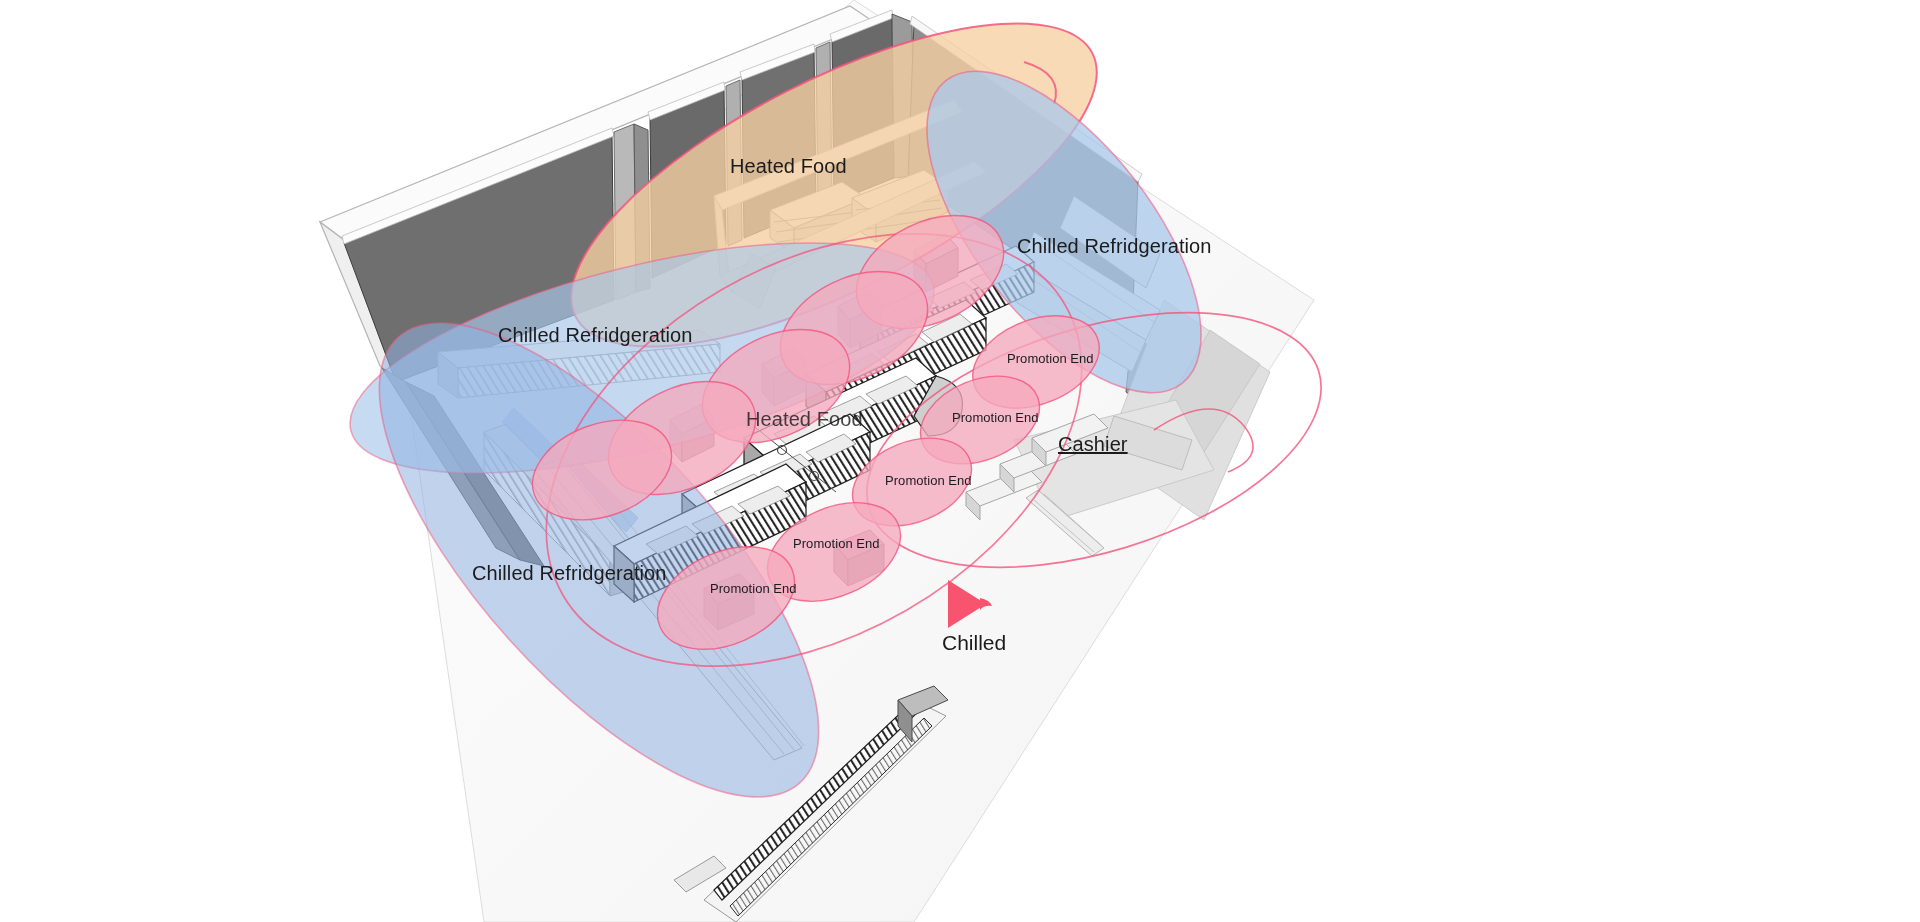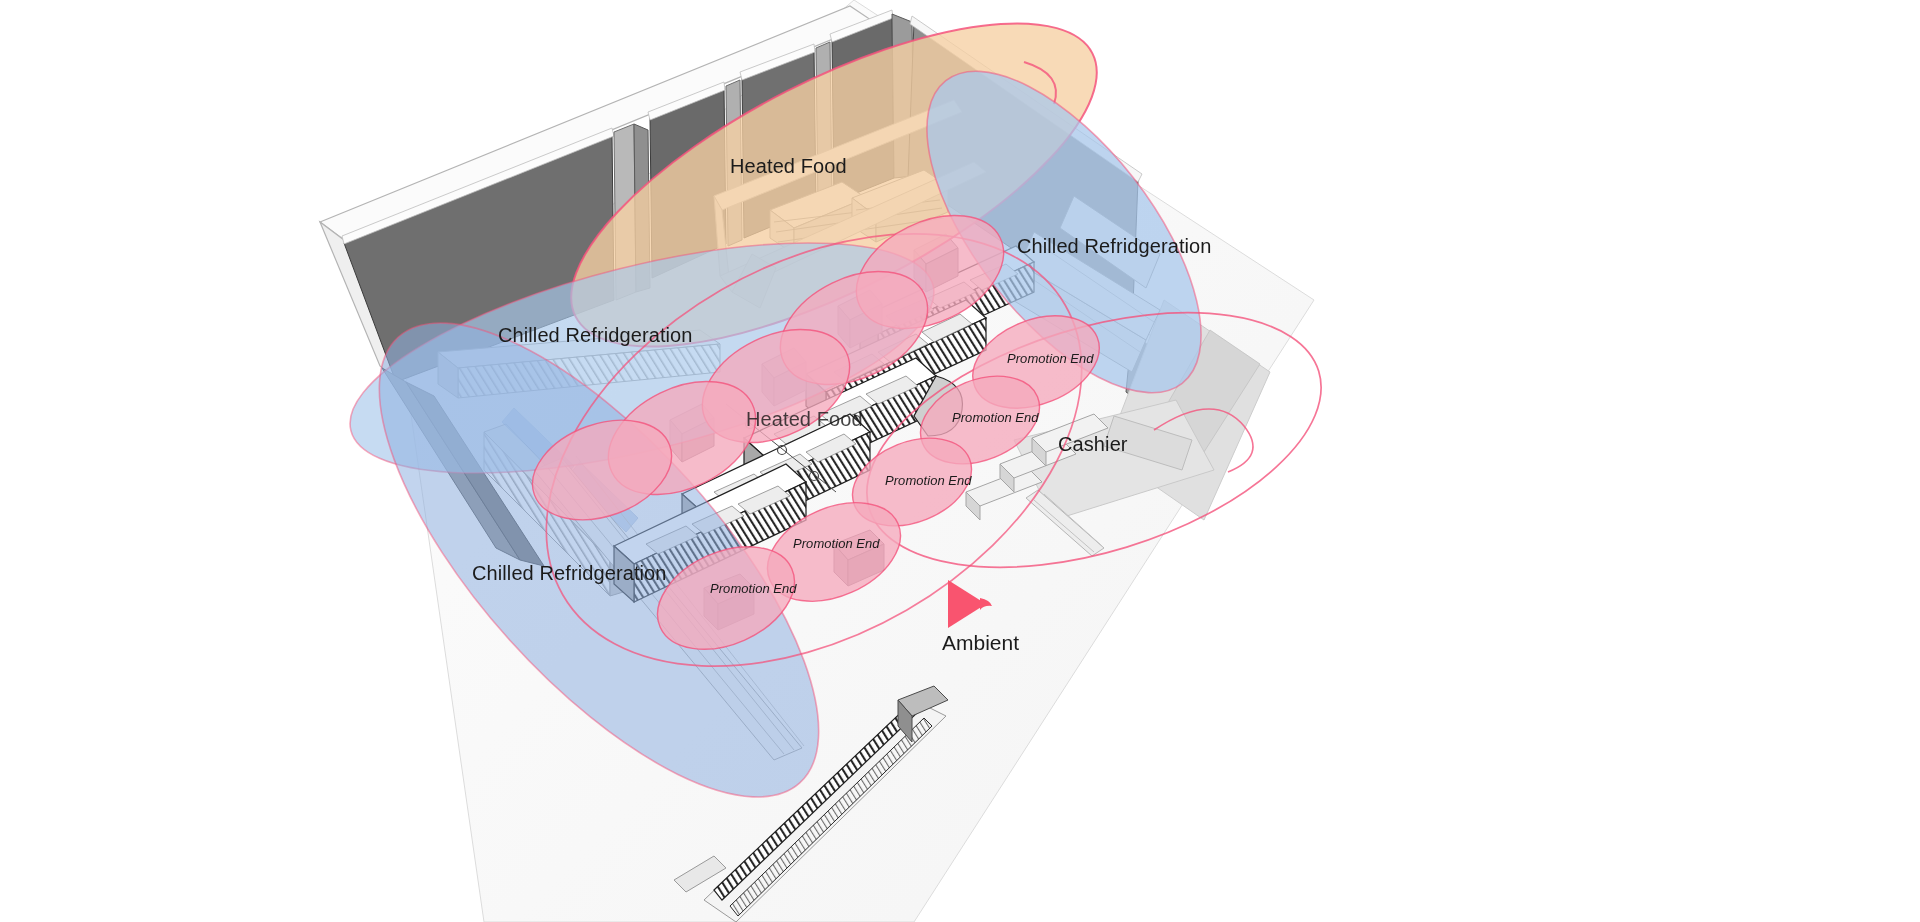--- a/index.html
+++ b/index.html
@@ -34,21 +34,20 @@
     pointer-events: none;
     -webkit-font-smoothing: antialiased;
   }
   .zone-label.major {
     font-size: 20px;
     letter-spacing: 0.1px;
   }
   .zone-label.minor {
     font-size: 13px;
     letter-spacing: 0.05px;
-    font-style: italic;
   }
   .zone-label.entrance {
     font-size: 21px;
   }
 </style>
 </head>
 <body>
 
 <div id="stage">
 
@@ -346,27 +345,27 @@
   <div class="zone-label major" style="left:716px; top:155px;">Heated Food</div>
 
   <div class="zone-label major" style="left:1003px; top:235px;">Chilled Refridgeration</div>
 
   <div class="zone-label major" style="left:484px; top:324px;">Chilled Refridgeration</div>
 
   <div class="zone-label major" style="left:458px; top:562px;">Chilled Refridgeration</div>
 
   <div class="zone-label major" style="left:732px; top:408px; opacity:0.82;">Heated Food</div>
 
-  <div class="zone-label major" style="left:1044px; top:433px;">Cashier</div>
+  <div class="zone-label major" style="left:1044px; top:433px;text-decoration:underline;">Cashier</div>
 
   <div class="zone-label minor" style="left:993px; top:351px;">Promotion End</div>
 
   <div class="zone-label minor" style="left:938px; top:410px;">Promotion End</div>
 
   <div class="zone-label minor" style="left:871px; top:473px;">Promotion End</div>
 
   <div class="zone-label minor" style="left:779px; top:536px;">Promotion End</div>
 
   <div class="zone-label minor" style="left:696px; top:581px;">Promotion End</div>
 
-  <div class="zone-label entrance" style="left:928px; top:631px;">Ambient</div>
+  <div class="zone-label entrance" style="left:928px; top:631px;">Chilled</div>
 
 </div>
 
 </body></html>

